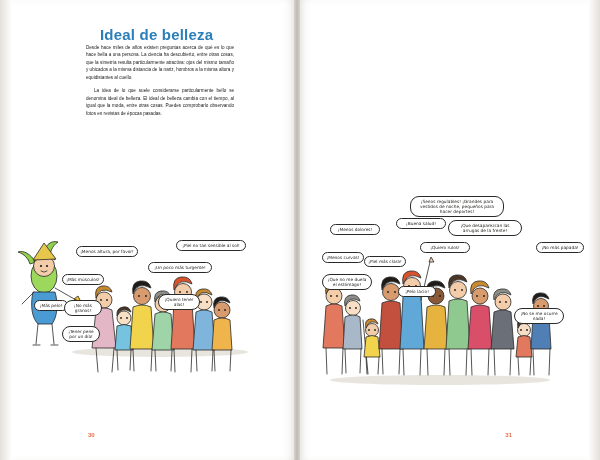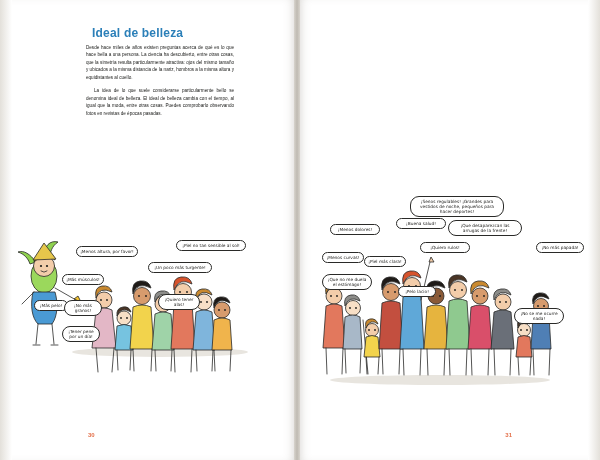--- a/index.html
+++ b/index.html
@@ -47,23 +47,23 @@
     position: absolute; left: 0; top: 0; width: 12px; height: 460px;
     background: linear-gradient(to right, #e3e0da, #ffffff);
   }
   .edge-right {
     position: absolute; left: 588px; top: 0; width: 12px; height: 460px;
     background: linear-gradient(to left, #e3e0da, #ffffff);
   }
 
   .title {
     position: absolute;
-    left: 80px;
+    left: 88px;
     top: 26px;
-    font-size: 12px;
+    font-size: 15px;
     font-weight: bold;
     color: #2b7fb8;
     letter-spacing: 0.2px;
   }
   .col {
     position: absolute;
     font-size: 4.6px;
     line-height: 1.62;
     color: #20211f;
     text-align: justify;

